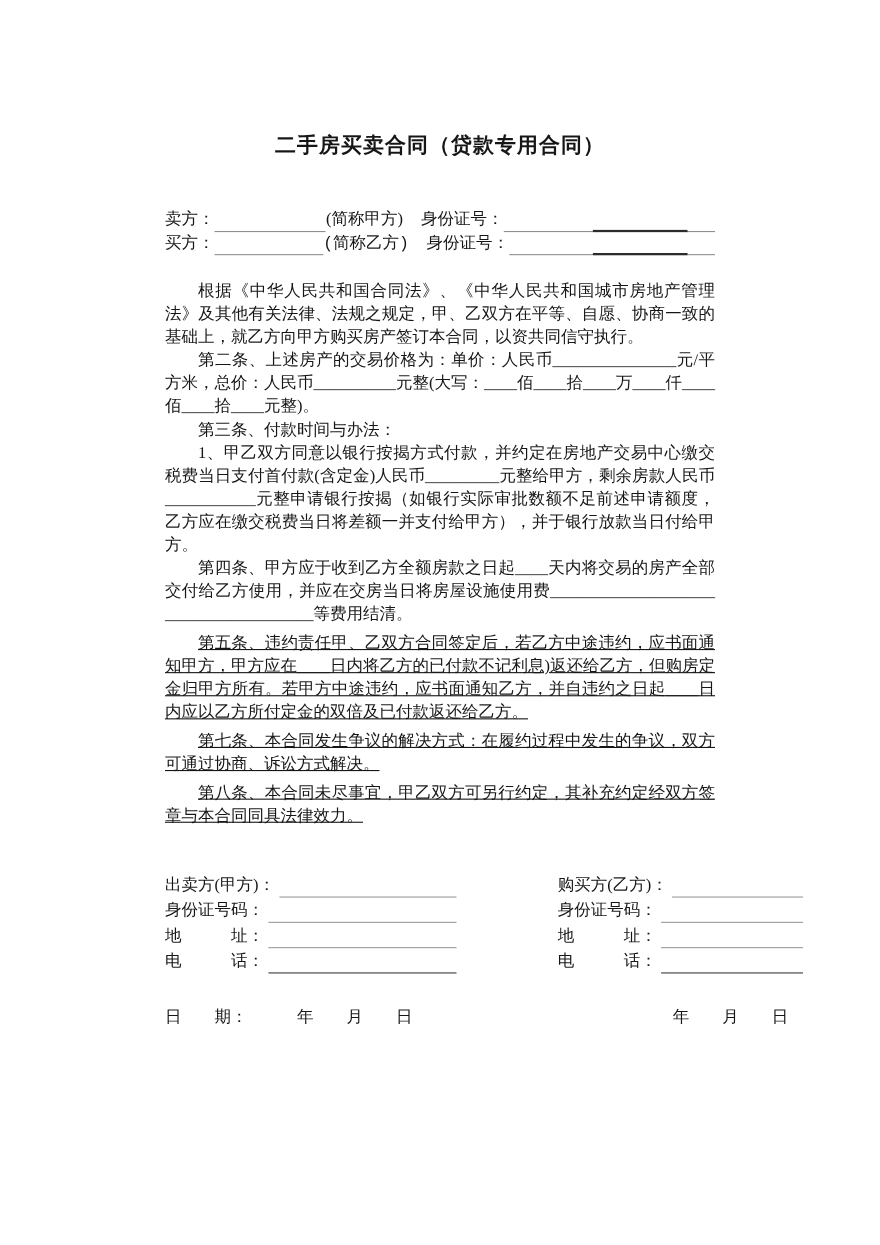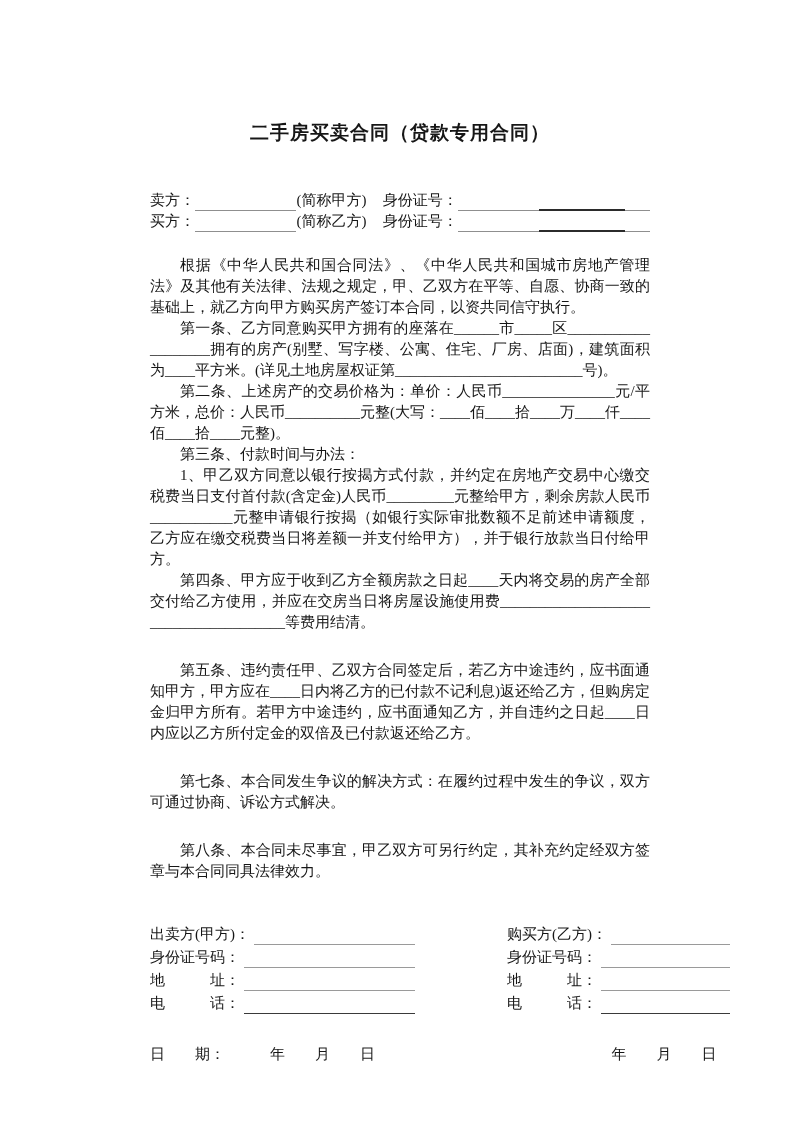--- a/index.html
+++ b/index.html
@@ -26,21 +26,21 @@
     letter-spacing:1px;
     margin-bottom:44px;
   }
   
   .party-line {
     display:flex;
     align-items:flex-end;
     height:21px;
     white-space:pre;
   }
-  .party-line.last { margin-bottom:23px; }
+  .party-line.last { margin-bottom:23px;font-family:Liberation Mono, monospace; }
   .blank {
     display:inline-block;
     height:16px;
     border-bottom:1px solid #8f8f8f;
   }
   .name-blank { width:124px; }
   .party-gap { display:inline-block; width:20px; }
   .id-blank { width:235px; position:relative; }
   .dark-seg {
     position:absolute;
@@ -50,21 +50,21 @@
     height:0;
     border-bottom:2px solid #2b2b2b;
   }
   
   .body-text { }
   .para {
     text-indent:2em;
     text-align:justify;
     word-break:break-all;
   }
-  .para.gap { margin-top:27px; }
+  .para.gap { margin-top:5px;text-decoration:underline; }
   .u { text-decoration:underline; text-underline-offset:2px; }
   
   .sig-grid {
     display:grid;
     grid-template-columns:265px 265px;
     column-gap:92px;
     margin-top:40px;
   }
   .sig-row {
     display:flex;
@@ -99,21 +99,20 @@
   <div class="party-line">
     <span>卖方：</span><span class="blank name-blank"></span><span>(简称甲方)</span><span class="party-gap"></span><span>身份证号：</span><span class="blank id-blank"><span class="dark-seg"></span></span>
   </div>
 
   <div class="party-line last">
     <span>买方：</span><span class="blank name-blank"></span><span>(简称乙方)</span><span class="party-gap"></span><span>身份证号：</span><span class="blank id-blank"><span class="dark-seg"></span></span>
   </div>
 
   <div class="body-text">
     <p class="para">根据《中华人民共和国合同法》、《中华人民共和国城市房地产管理法》及其他有关法律、法规之规定，甲、乙双方在平等、自愿、协商一致的基础上，就乙方向甲方购买房产签订本合同，以资共同信守执行。</p>
-    <p class="para">第一条、乙方同意购买甲方拥有的座落在______市_____区___________________拥有的房产(别墅、写字楼、公寓、住宅、厂房、店面)，建筑面积为____平方米。(详见土地房屋权证第_________________________号)。</p>
     <p class="para">第二条、上述房产的交易价格为：单价：人民币_______________元/平方米，总价：人民币__________元整(大写：____佰____拾____万____仟____佰____拾____元整)。</p>
     <p class="para">第三条、付款时间与办法：</p>
     <p class="para">1、甲乙双方同意以银行按揭方式付款，并约定在房地产交易中心缴交税费当日支付首付款(含定金)人民币_________元整给甲方，剩余房款人民币___________元整申请银行按揭（如银行实际审批数额不足前述申请额度，乙方应在缴交税费当日将差额一并支付给甲方），并于银行放款当日付给甲方。</p>
     <p class="para">第四条、甲方应于收到乙方全额房款之日起____天内将交易的房产全部交付给乙方使用，并应在交房当日将房屋设施使用费______________________________________等费用结清。</p>
     <p class="para gap">第五条、违约责任甲、乙双方合同签定后，若乙方中途违约，应书面通知甲方，甲方应在____日内将乙方的已付款不记利息)返还给乙方，但购房定金归甲方所有。若甲方中途违约，应书面通知乙方，并自违约之日起____日内应以乙方所付定金的双倍及已付款返还给乙方。</p>
     <p class="para gap">第七条、本合同发生争议的解决方式：在履约过程中发生的争议，双方可通过协商、诉讼方式解决。</p>
     <p class="para gap">第八条、本合同未尽事宜，甲乙双方可另行约定，其补充约定经双方签章与本合同同具法律效力。</p>
   </div>
 
   <div class="sig-grid">

